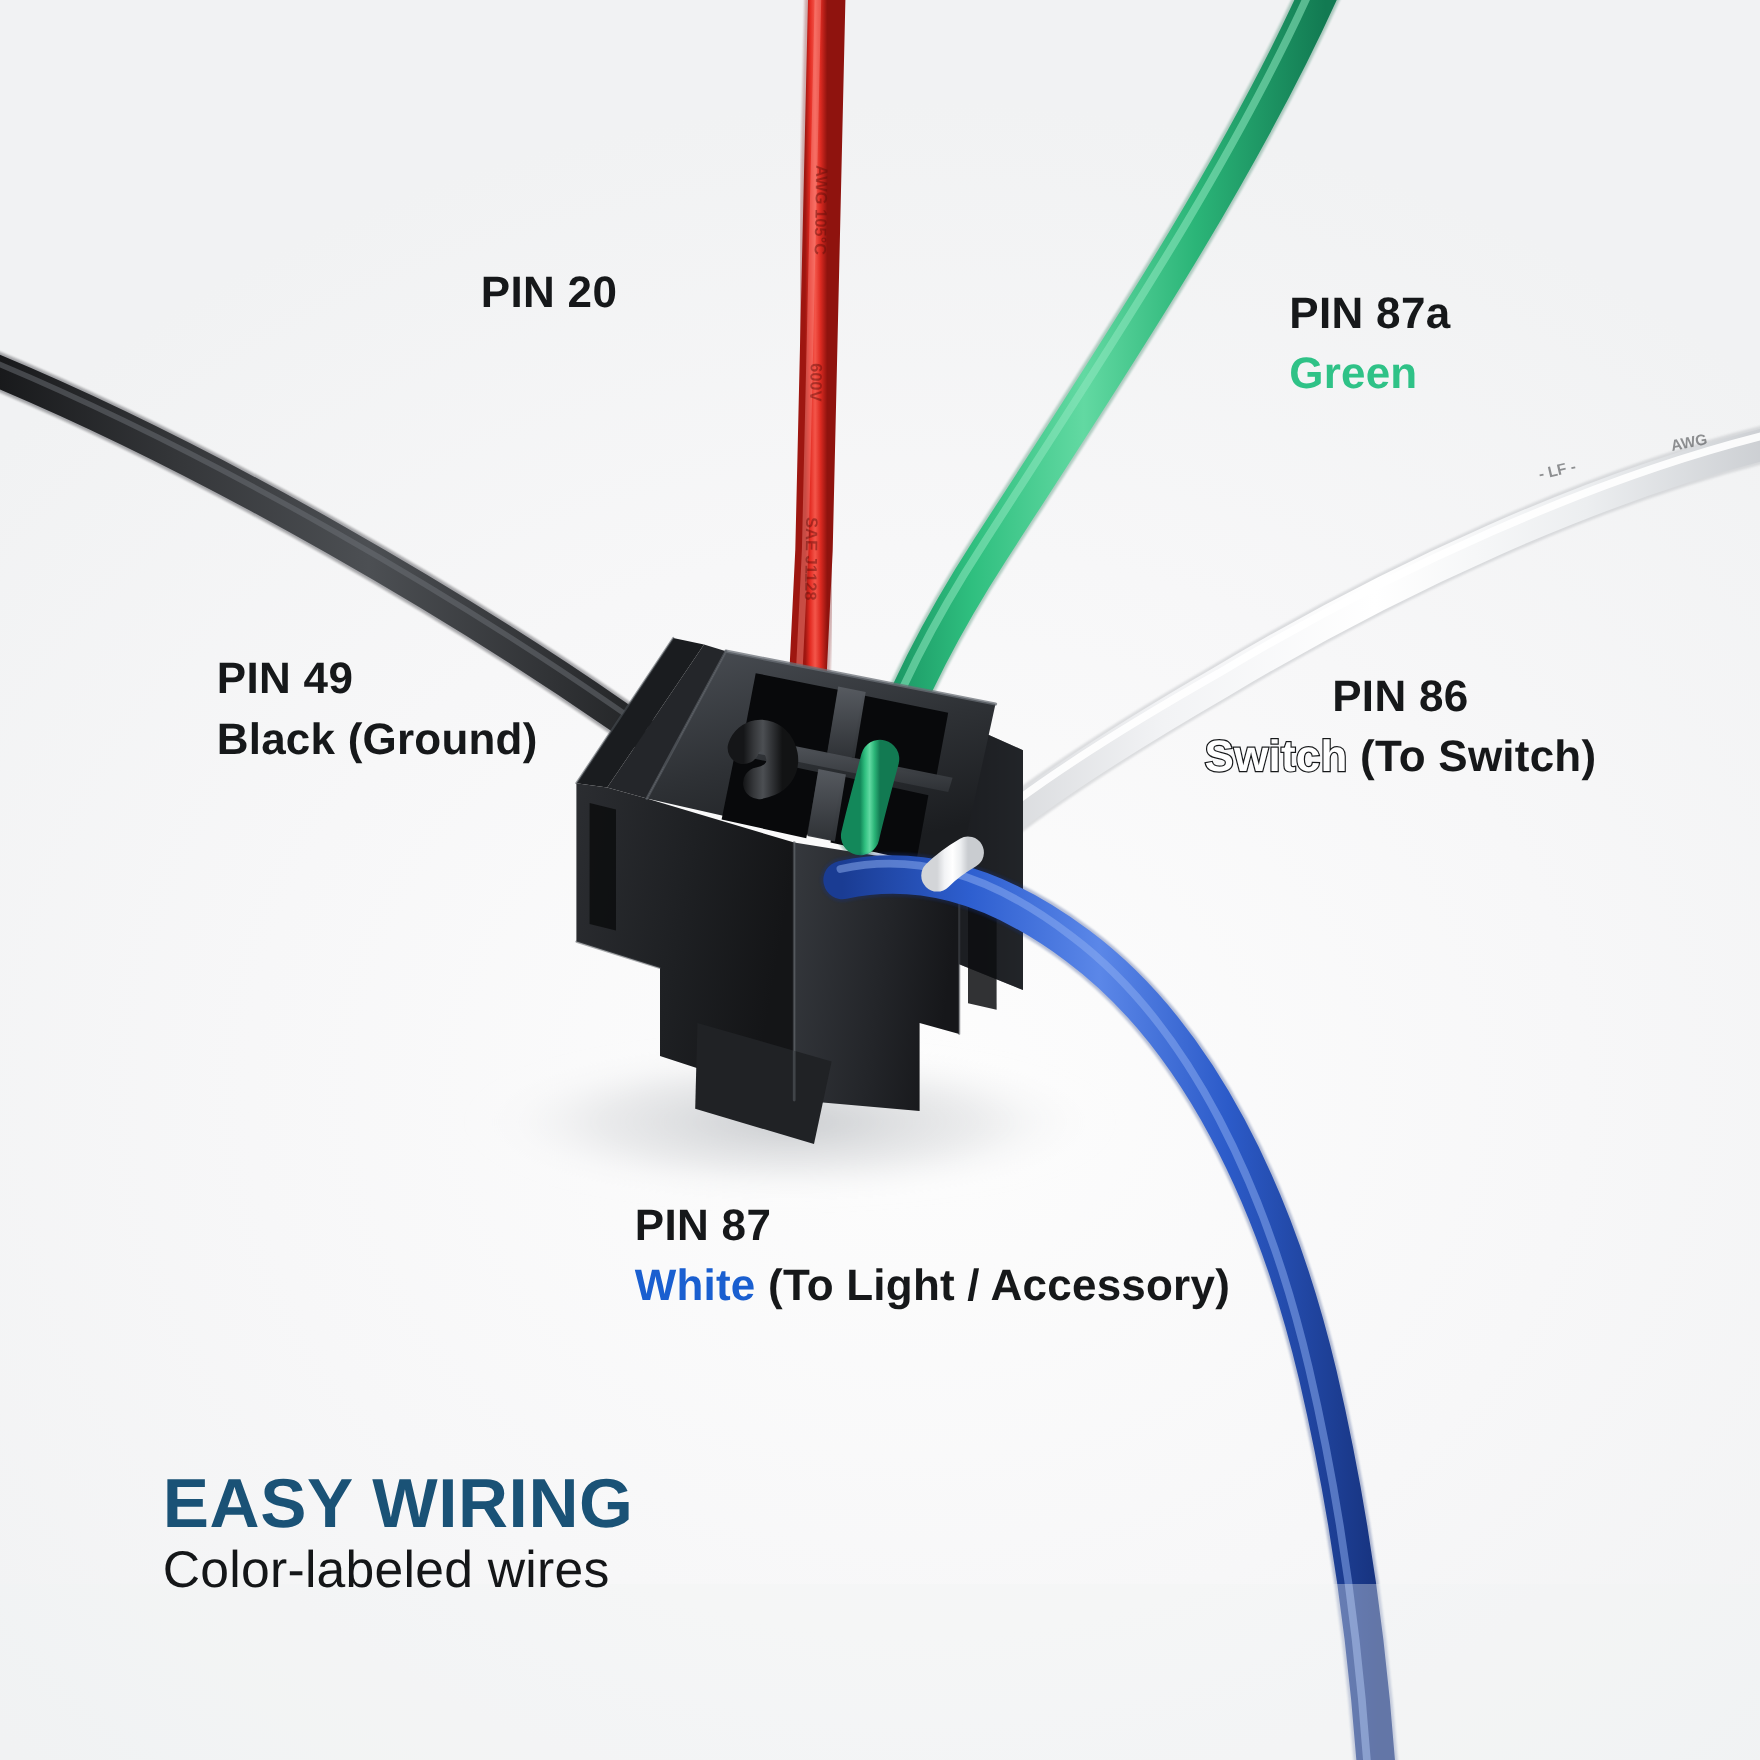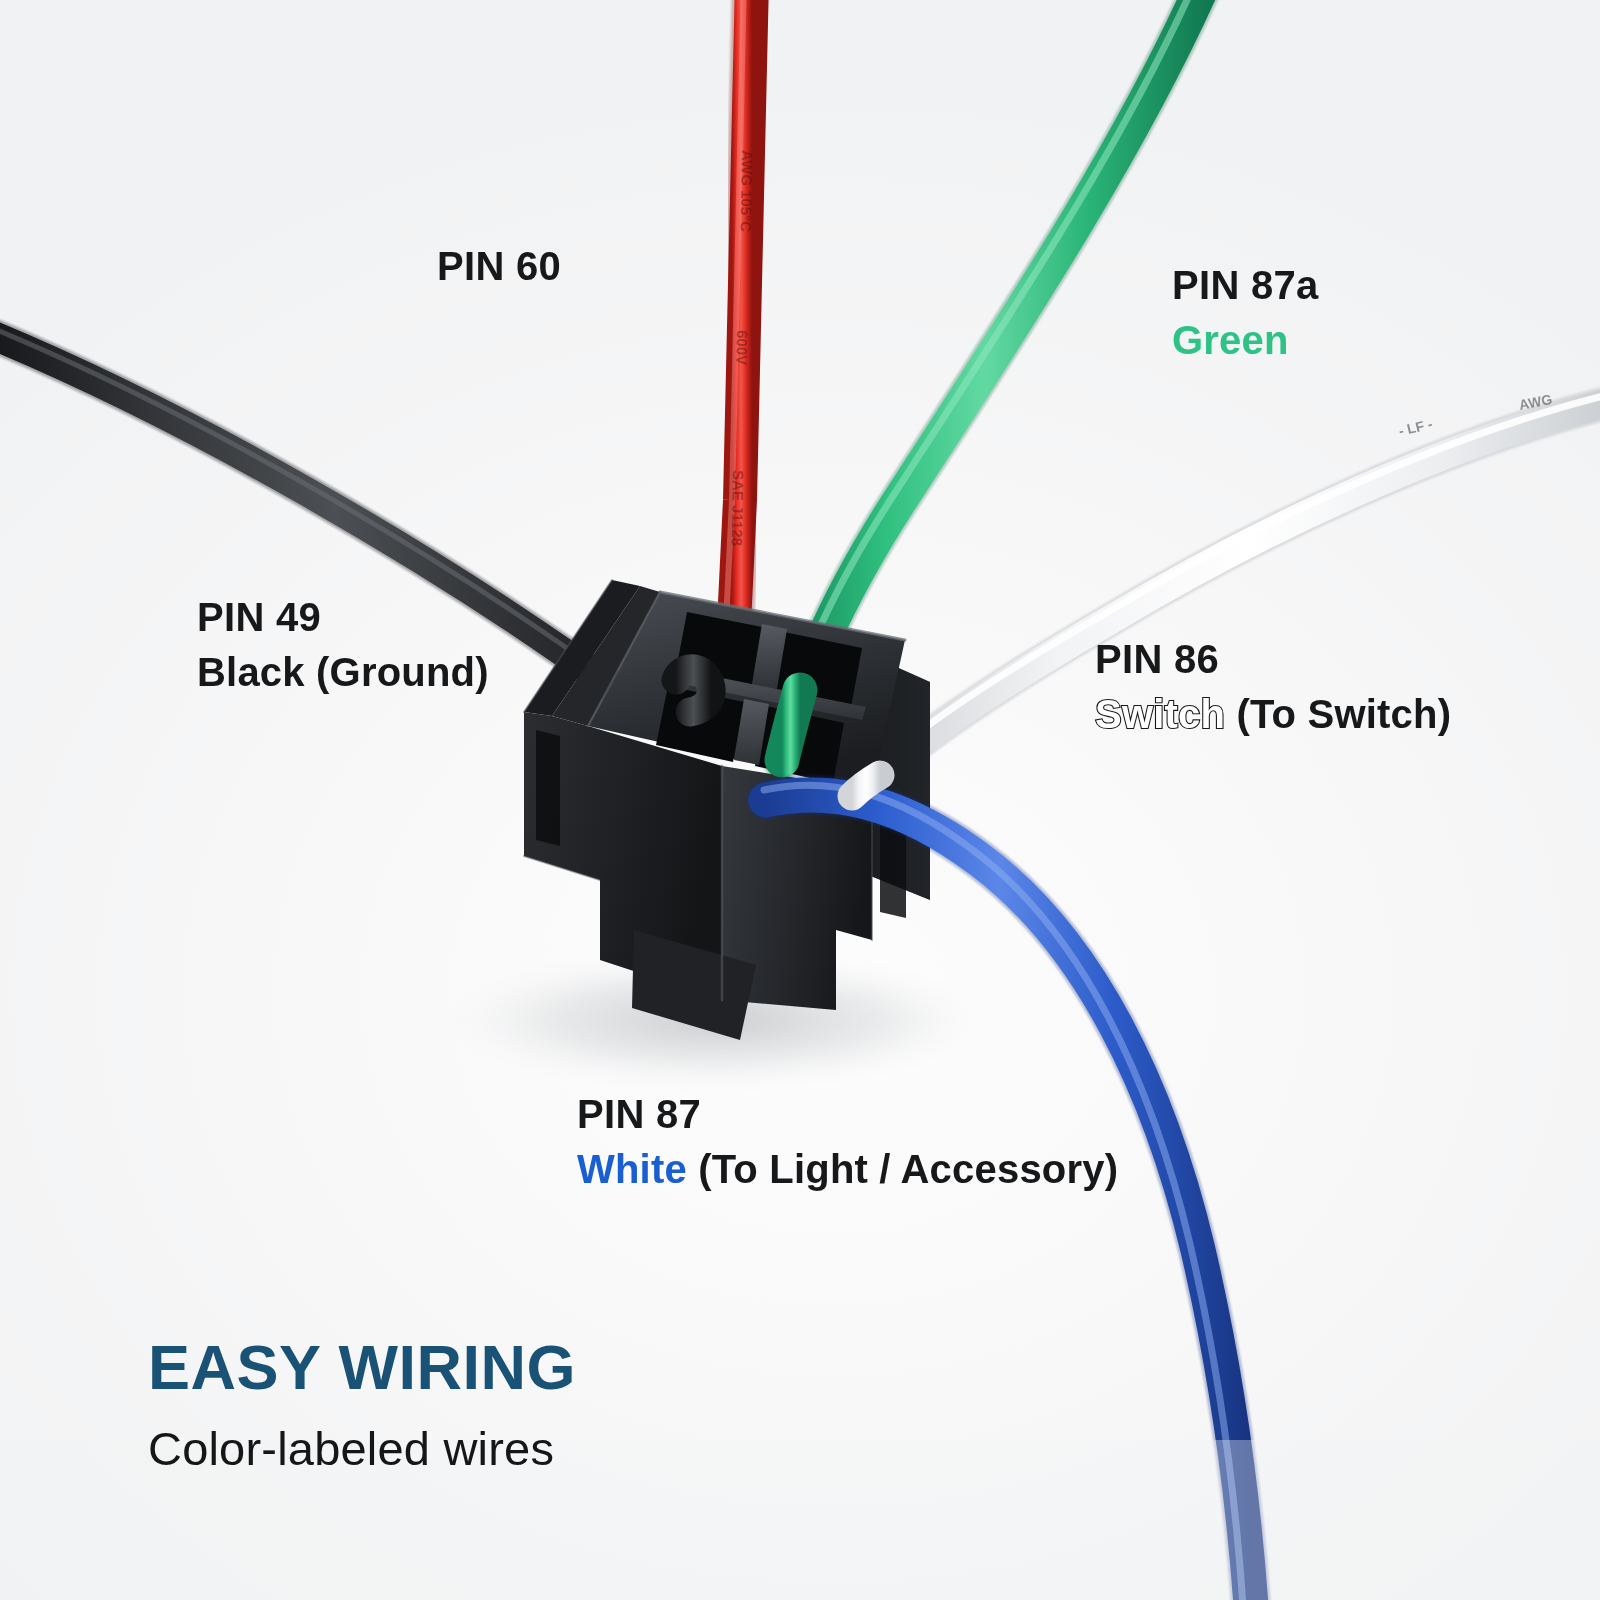--- a/index.html
+++ b/index.html
@@ -55,21 +55,21 @@
   .cw-black { color: #16181a; }
   .cw-white {
     color: #ffffff;
     -webkit-text-stroke: 2.2px #16181a;
     paint-order: stroke fill;
   }
 
   #lbl-pin30 { left: 437px; top: 243px; }
   #lbl-pin87a{ left: 1172px; top: 262px; }
   #lbl-pin85 { left: 197px; top: 594px; }
-  #lbl-pin86 { left: 1095px; top: 636px; }
+  #lbl-pin86 { left: 1095px; top: 610px; text-align: center; }
   #lbl-pin87 { left: 577px; top: 1091px; }
 
   
   #banner {
     position: absolute;
     left: 148px;
     top: 1336px;
     user-select: none;
   }
   #banner .headline {
@@ -79,21 +79,20 @@
     letter-spacing: 0.5px;
     line-height: 1.0;
     display: block;
   }
   #banner .subline {
     font-size: 47px;
     font-weight: normal;
     color: #141618;
     letter-spacing: 0.2px;
     display: block;
-    margin-top: 22px;
   }
 </style>
 </head>
 <body>
 
 <div id="stage">
 
   <svg id="photo" viewBox="0 0 1600 1600" xmlns="http://www.w3.org/2000/svg">
     <defs>
 
@@ -268,21 +267,21 @@
     </g>
 
     <g>
       <path d="M 880 775 C 868 782 858 790 852 796" fill="none" stroke="url(#gWhite)" stroke-width="29" stroke-linecap="round"></path>
     </g>
 
     <rect x="0" y="1440" width="1600" height="160" fill="#f2f3f4" opacity="0.35"></rect>
   </svg>
 
   <div class="label" id="lbl-pin30">
-    <span class="pin">PIN 60</span>
+    <span class="pin">PIN 20</span>
   </div>
 
   <div class="label" id="lbl-pin87a">
     <span class="pin">PIN 87a</span>
     <span class="desc"><span class="cw cw-green">Green</span><span></span></span>
   </div>
 
   <div class="label" id="lbl-pin85">
     <span class="pin">PIN 49</span>
     <span class="desc"><span class="cw cw-black">Black</span><span> (Ground)</span></span>

